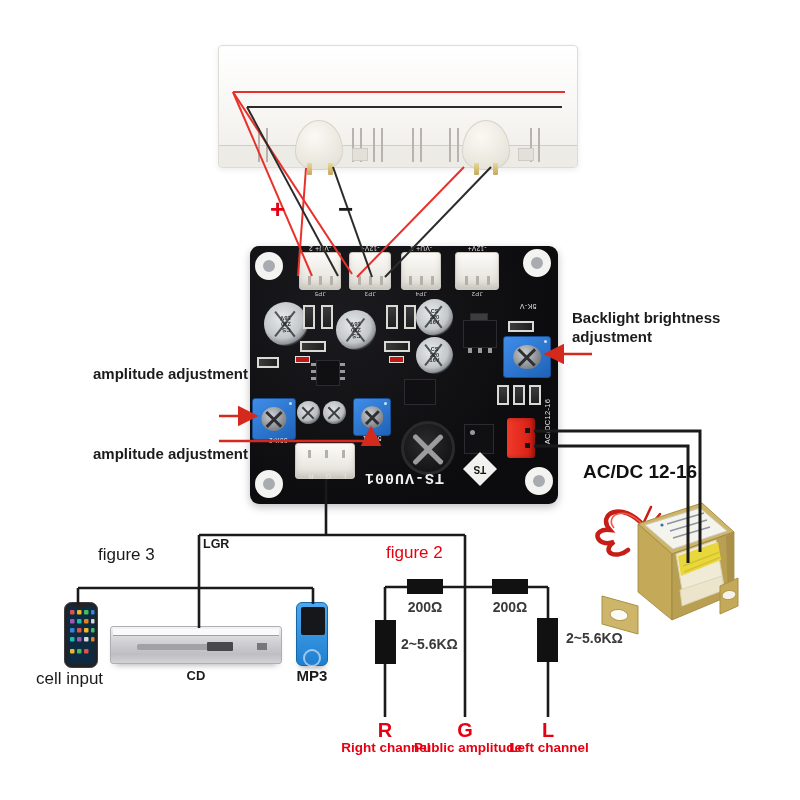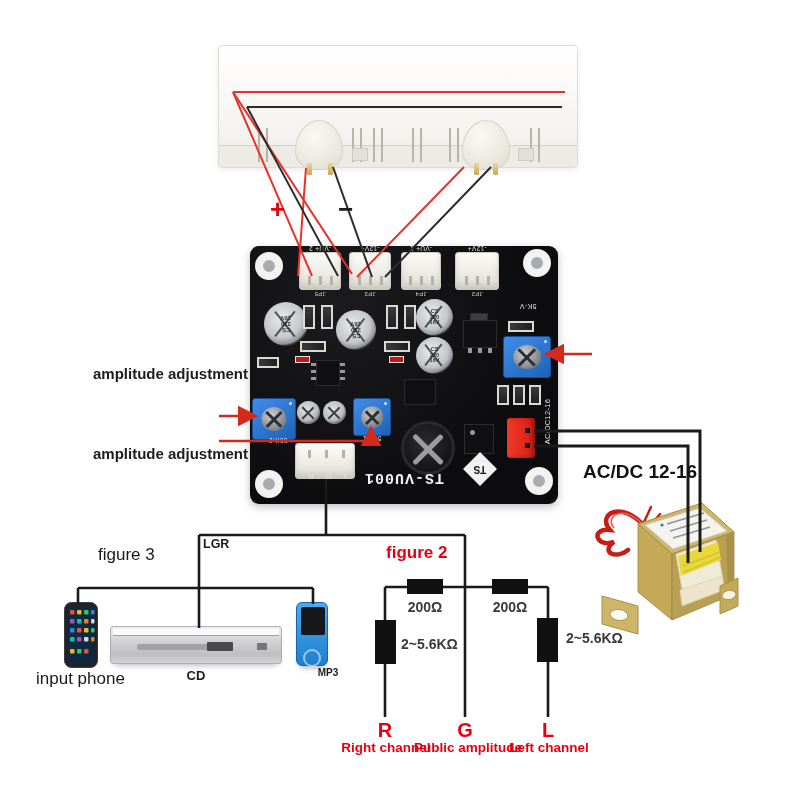--- a/index.html
+++ b/index.html
@@ -387,30 +387,31 @@
 
   <div class="txt red" style="left:270px;top:194px;font-size:26px;font-weight:700">+</div>
   <div class="txt" style="left:338px;top:194px;font-size:26px;font-weight:700;color:#1a1a1a">−</div>
 
   <div class="ann" style="left:30px;top:364px;width:218px;text-align:right">
       <div>amplitude adjustment</div>
   </div>
   <div class="ann" style="left:30px;top:444px;width:218px;text-align:right">
       <div>amplitude adjustment</div>
   </div>
+  <div class="ann" style="left:572px;top:308px;width:162px;white-space:normal">Backlight brightness adjustment</div>
 
   <div class="txt" style="left:583px;top:461px;font-size:19px;font-weight:700;color:#111">AC/DC 12-16</div>
 
   <div class="txt" style="left:98px;top:545px;font-size:17px;font-weight:500">figure 3</div>
   <div class="txt" style="left:203px;top:537px;font-size:12.5px;font-weight:700">LGR</div>
-  <div class="txt" style="left:36px;top:669px;font-size:17px;font-weight:500">input phone</div>
+  <div class="txt" style="left:36px;top:669px;font-size:17px;font-weight:500">cell input</div>
   <div class="txt" style="left:170px;top:668px;width:52px;text-align:center;font-size:13px;font-weight:700">CD</div>
-  <div class="txt" style="left:306px;top:667px;width:44px;text-align:center;font-size:10px;font-weight:700">MP3</div>
-
-  <div class="txt red" style="left:386px;top:543px;font-size:17px;font-weight:700">figure 2</div>
+  <div class="txt" style="left:290px;top:667px;width:44px;text-align:center;font-size:15px;font-weight:700">MP3</div>
+
+  <div class="txt red" style="left:386px;top:543px;font-size:17px;font-weight:400">figure 2</div>
   <div class="txt" style="left:403px;top:599px;width:44px;text-align:center;font-size:14px;font-weight:600;color:#3a3a3a">200Ω</div>
   <div class="txt" style="left:488px;top:599px;width:44px;text-align:center;font-size:14px;font-weight:600;color:#3a3a3a">200Ω</div>
   <div class="txt" style="left:401px;top:636px;font-size:14px;font-weight:600;color:#3a3a3a">2~5.6KΩ</div>
   <div class="txt" style="left:566px;top:630px;font-size:14px;font-weight:600;color:#3a3a3a">2~5.6KΩ</div>
   <div class="txt red" style="left:370px;top:719px;width:30px;text-align:center;font-size:20px;font-weight:700">R</div>
   <div class="txt red" style="left:450px;top:719px;width:30px;text-align:center;font-size:20px;font-weight:700">G</div>
   <div class="txt red" style="left:533px;top:719px;width:30px;text-align:center;font-size:20px;font-weight:700">L</div>
   <div class="txt red" style="left:338px;top:740px;width:96px;text-align:center;font-size:13.5px;font-weight:700">Right channel</div>
   <div class="txt red" style="left:414px;top:740px;width:106px;text-align:center;font-size:13.5px;font-weight:700">Public amplitude</div>
   <div class="txt red" style="left:503px;top:740px;width:92px;text-align:center;font-size:13.5px;font-weight:700">Left channel</div>

